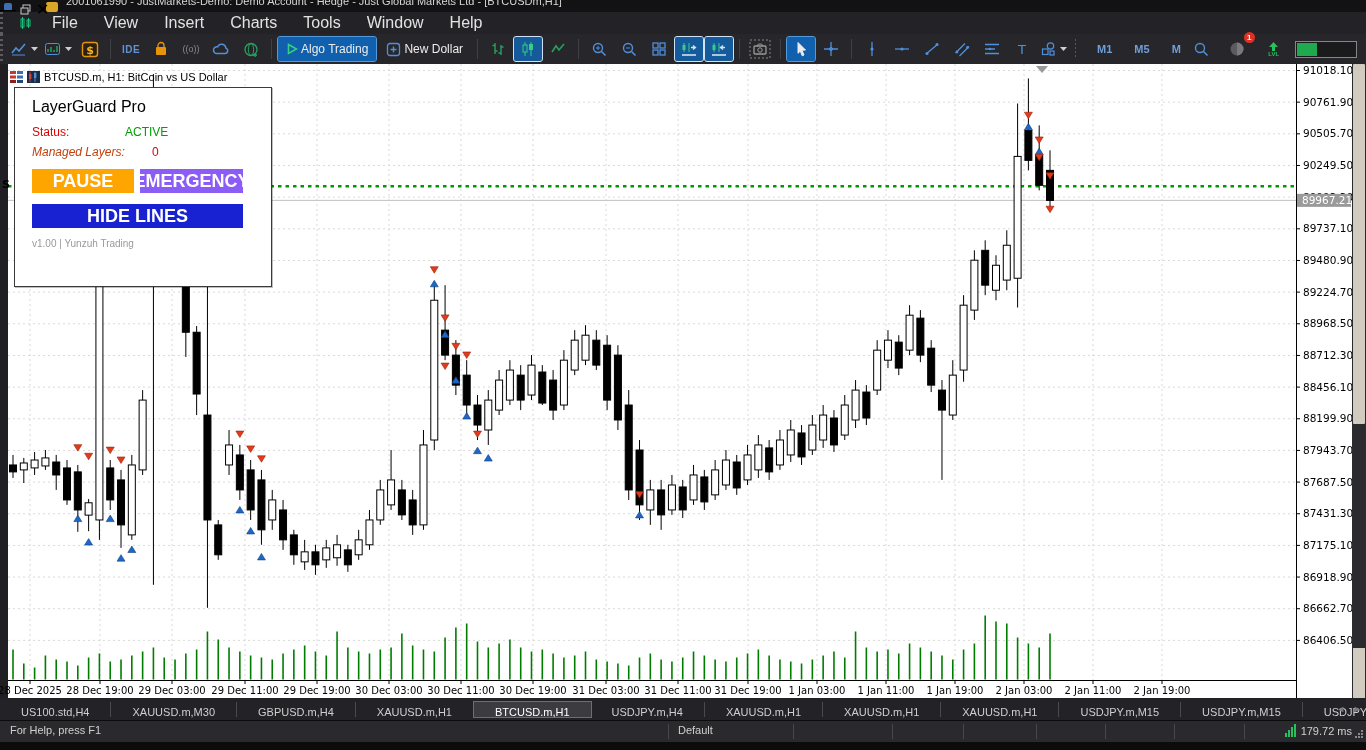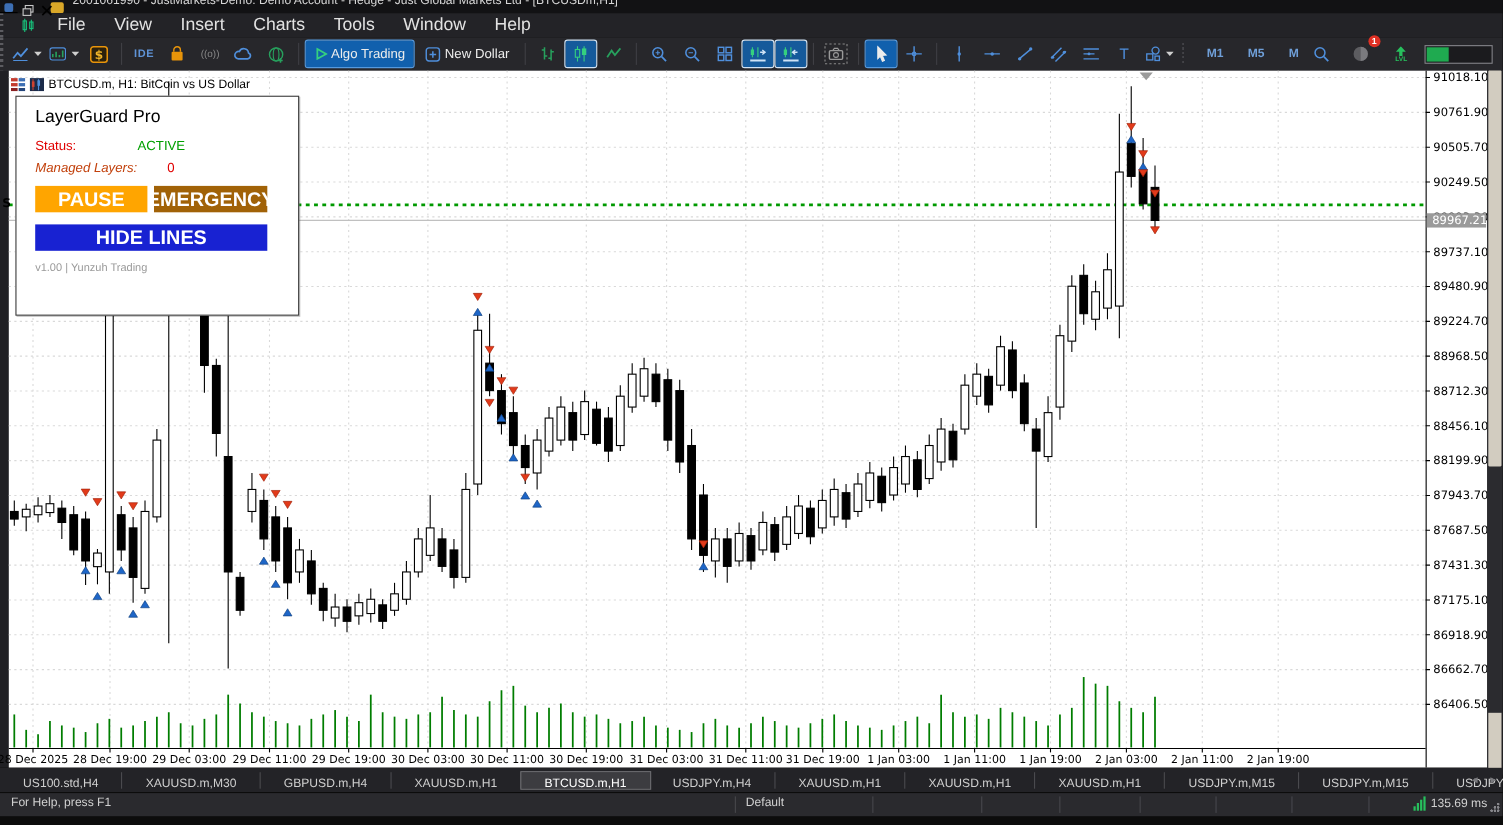--- a/index.html
+++ b/index.html
@@ -31,21 +31,21 @@
     font-size:8px;line-height:11px;text-align:center;font-weight:bold;}
   #chartheader{left:10px;top:70px;height:14px;display:flex;align-items:center;gap:4px;font-size:11px;color:#000;z-index:5;}
   #panel{left:14px;top:87px;width:256px;height:198px;background:#ffffff;border:1px solid #3a3a3a;box-shadow:1px 1px 0 rgba(0,0,0,.25);z-index:6;}
   #panel .ptitle{position:absolute;left:17px;top:10px;font-size:16px;color:#000000;}
   #panel .prow1l{position:absolute;left:17px;top:37px;font-size:12px;color:#e00000;}
   #panel .prow1v{position:absolute;left:110px;top:37px;font-size:12px;color:#00a000;}
   #panel .prow2l{position:absolute;left:17px;top:57px;font-size:12px;color:#c2410c;font-style:italic;}
   #panel .prow2v{position:absolute;left:137px;top:57px;font-size:12px;color:#e00000;}
   .pbtn{position:absolute;display:flex;align-items:center;justify-content:center;color:#fff;font-size:18px;font-weight:600;cursor:pointer;}
   #btn-pause{left:17px;top:81px;width:102px;height:24px;background:#ffa500;}
-  #btn-emergency{left:125px;top:81px;width:103px;height:24px;background:#a16207;}
+  #btn-emergency{left:125px;top:81px;width:103px;height:24px;background:#8b5cf6;}
   #btn-hide{left:17px;top:116px;width:211px;height:24px;background:#1822d2;}
   #panel .pver{position:absolute;left:17px;top:150px;font-size:10px;color:#9a9a9a;}
   
   #tabbar{left:0;top:698px;width:1366px;height:22px;background:#232327;display:flex;align-items:center;font-size:11px;color:#cfcfcf;}
   .tab{height:15px;line-height:20px;padding:0 21px;border-right:1px solid #4a4a4e;cursor:pointer;white-space:nowrap;}
   .tab.active{background:#3c3c40;outline:1px solid #6e6e72;color:#fff;border-right:none;}
   #tabarrows{position:absolute;right:4px;top:698px;height:22px;display:flex;align-items:center;gap:8px;color:#7a7a7e;font-size:9px;}
   
   #statusbar{left:0;top:721px;width:1366px;height:21px;background:#2a2a2e;color:#d0d0d0;font-size:11px;}
   #statusbar .cellsep{position:absolute;top:3px;width:1px;height:15px;background:#47474c;}
@@ -862,16 +862,16 @@
   <span class="cellsep" style="left:1105px;"></span>
   <span class="cellsep" style="left:1174px;"></span>
   <span class="cellsep" style="left:1244px;"></span>
   <div id="latency">
     <span class="bars">
         <i style="height:4px"></i>
         <i style="height:7px"></i>
         <i style="height:10px"></i>
         <i style="height:13px"></i>
       </span>
-    <span>135.69 ms</span>
+    <span>179.72 ms</span>
   </div>
 </div>
 <div id="gripdots"></div>
 
 </body></html>

